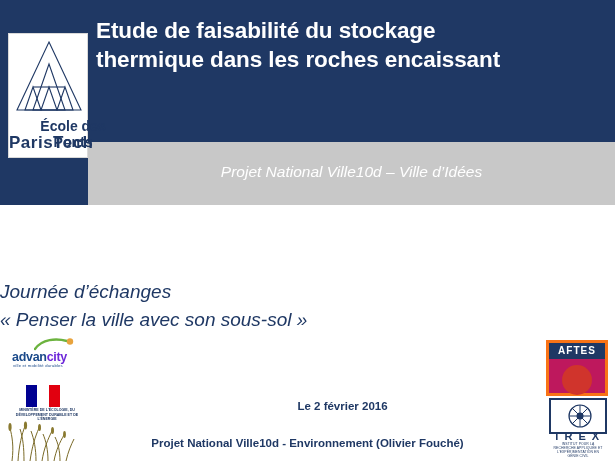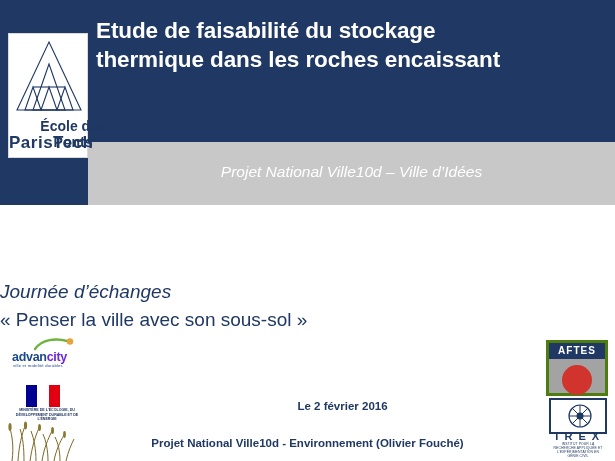--- a/index.html
+++ b/index.html
@@ -124,20 +124,21 @@
     margin-top: 16px;
   }
   .center-line1 {
     font-size: 19px;
     font-style: italic;
     color: #1f3864;
     line-height: 28px;
   }
   .center-line2 {
     font-size: 19px;
+    font-style: italic;
     color: #1f3864;
     line-height: 28px;
   }
 
   
   .footer-date {
     position: absolute;
     left: 0;
     top: 400px;
     width: 615px;
@@ -236,22 +237,22 @@
     height: 41px;
   }
 
   
   .logo-aftes {
     position: absolute;
     left: 546px;
     top: 340px;
     width: 62px;
     height: 56px;
-    background: #a3a3a3;
-    border: 3px solid #4d7c0f;
+    background: #be185d;
+    border: 3px solid #f97316;
     box-sizing: border-box;
   }
   .logo-aftes .aftes-bar {
     position: absolute;
     left: 0;
     top: 0;
     width: 100%;
     height: 16px;
     background: #1f3864;
     color: #ffffff;

